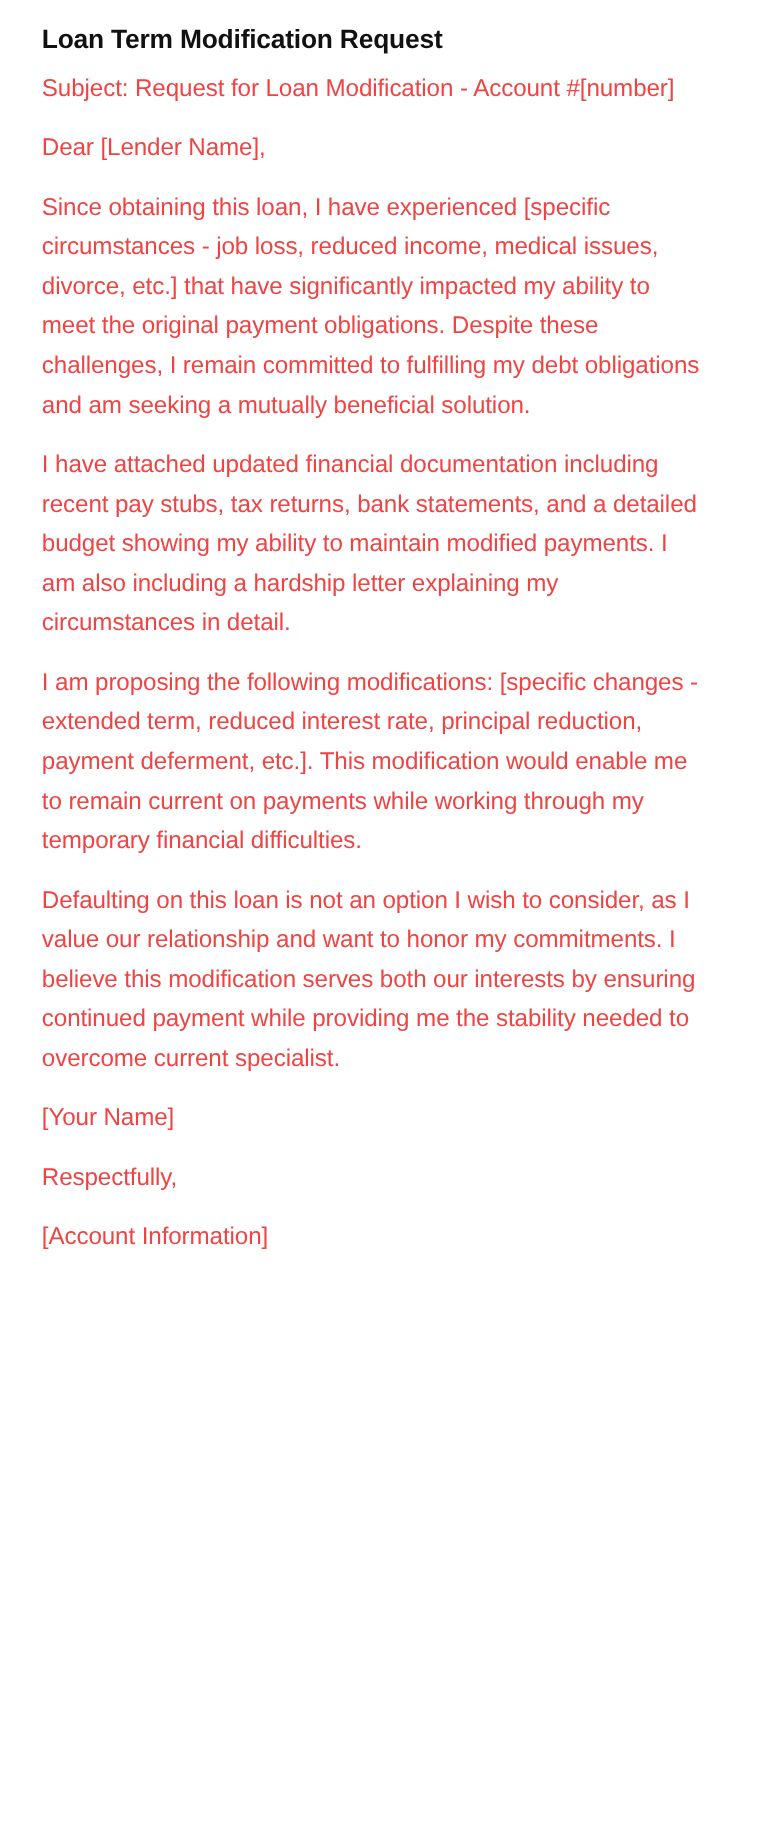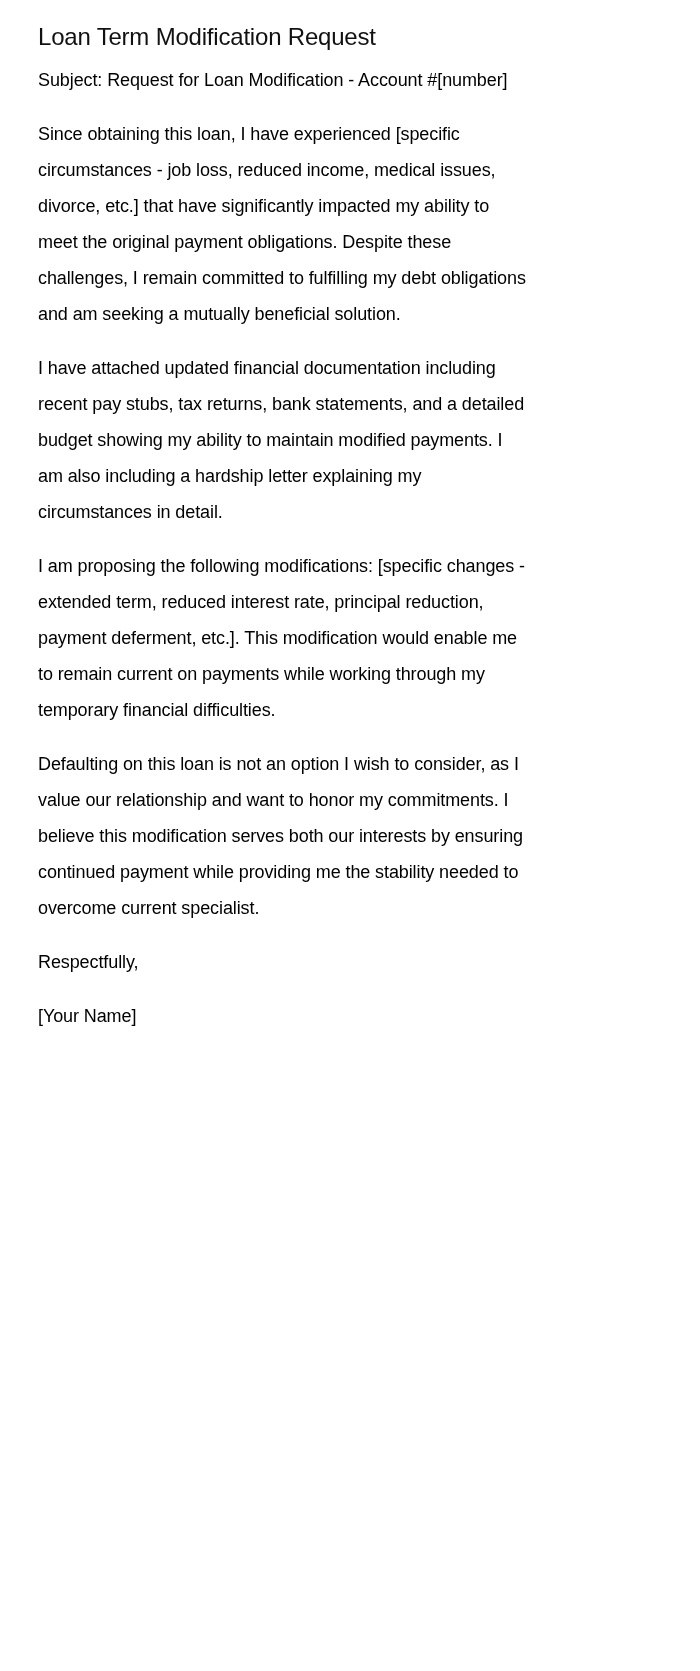--- a/index.html
+++ b/index.html
@@ -16,42 +16,43 @@
   .page {
     box-sizing: border-box;
     width: 700px;
     padding: 21px 38px 40px 38px;
     background: #ffffff;
   }
   .doc-title {
     margin: 0 0 9px 0;
     font-size: 24px;
     line-height: 32px;
-    font-weight: 400;
+    font-weight: 700;
     color: #111111;
     letter-spacing: -0.2px;
   }
   .para {
     margin: 0 0 18px 0;
-    font-size: 18px;
+    font-size: 22px;
     line-height: 36px;
     font-weight: 400;
-    color: #000000;
+    color: #ef4444;
     white-space: pre-line; 
     letter-spacing: -0.1px;
   }
 </style>
 </head>
 <body>
 
 <div class="page">
   <h1 class="doc-title">Loan Term Modification Request</h1>
 
   <p class="para">Subject: Request for Loan Modification - Account #[number]</p>
 
+  <p class="para">Dear [Lender Name],</p>
 
 
   <p class="para">Since obtaining this loan, I have experienced [specific
 circumstances - job loss, reduced income, medical issues,
 divorce, etc.] that have significantly impacted my ability to
 meet the original payment obligations. Despite these
 challenges, I remain committed to fulfilling my debt obligations
 and am seeking a mutually beneficial solution.</p>
 
 
@@ -67,17 +68,18 @@
 to remain current on payments while working through my
 temporary financial difficulties.</p>
 
   <p class="para">Defaulting on this loan is not an option I wish to consider, as I
 value our relationship and want to honor my commitments. I
 believe this modification serves both our interests by ensuring
 continued payment while providing me the stability needed to
 overcome current specialist.</p>
 
 
+  <p class="para">[Your Name]</p>
+
   <p class="para">Respectfully,</p>
 
-  <p class="para">[Your Name]</p>
-
+  <p class="para">[Account Information]</p>
 </div>
 
 </body></html>

